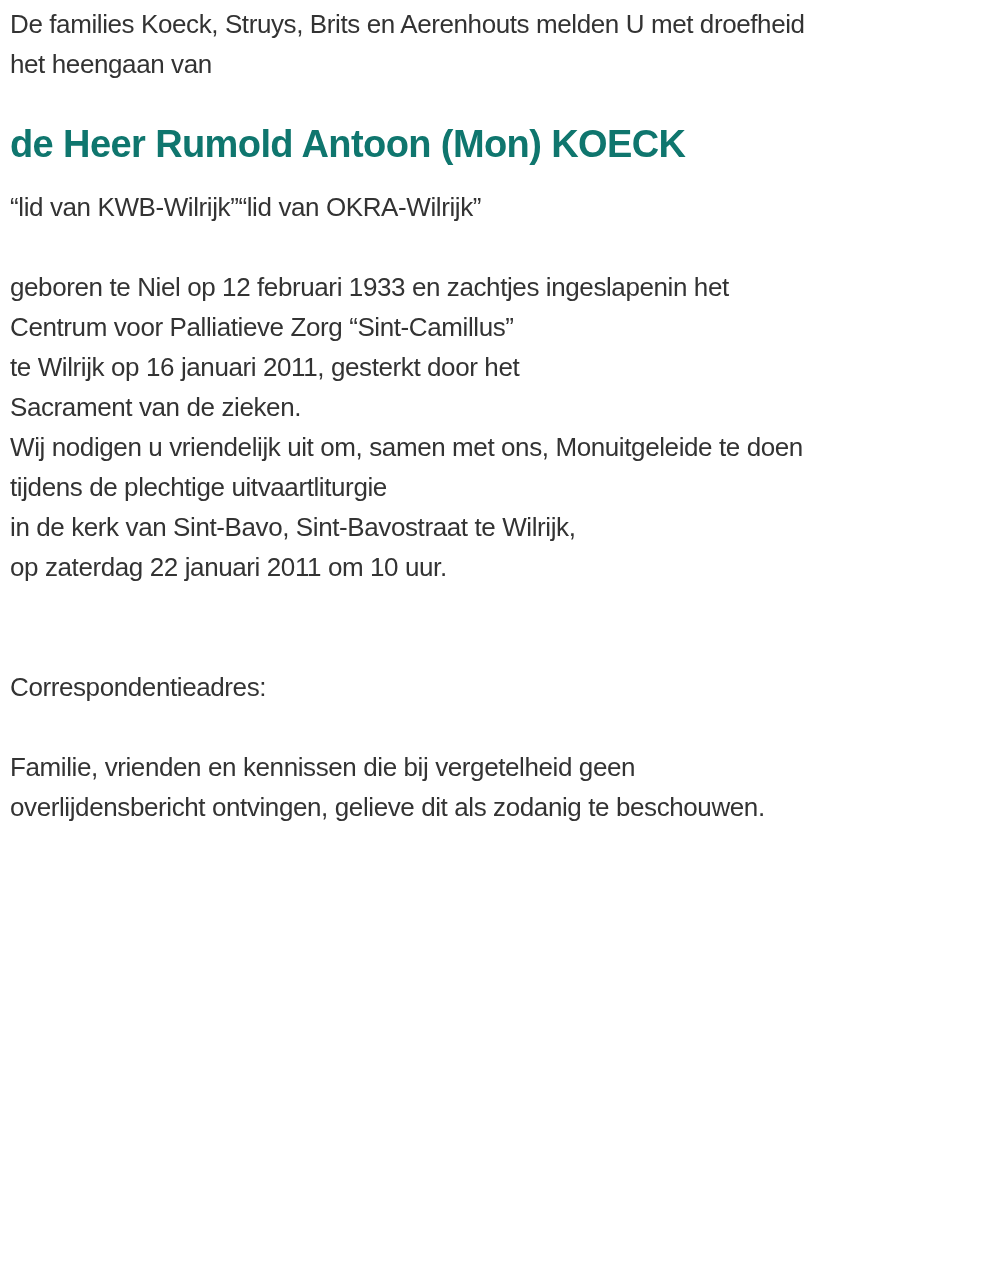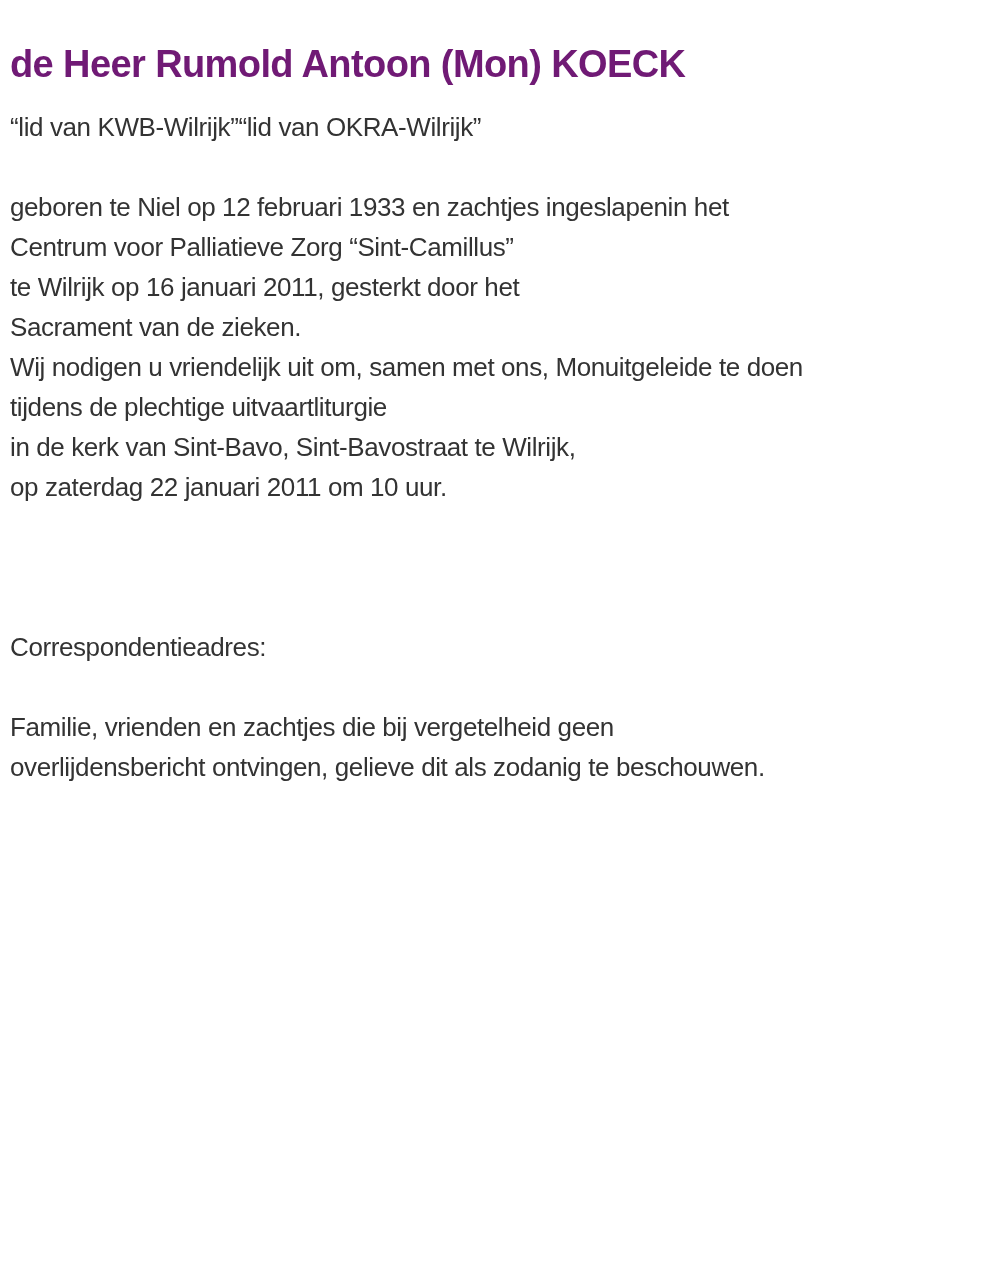--- a/index.html
+++ b/index.html
@@ -22,50 +22,52 @@
     letter-spacing: -0.4px;
     white-space: pre-line;
   }
   .doc p.first {
     margin-top: 0;
   }
   .doc p.tight {
     margin-top: 19px;
   }
   .doc p.extra-gap {
-    margin-top: 120px;
+    margin-top: 80px;
   }
   .doc h1 {
     margin: 36px 0 0 0;
     font-size: 38px;
     line-height: 48px;
     font-weight: bold;
     letter-spacing: -0.6px;
-    color: #701a75;
+    color: #0f766e;
     white-space: pre-line;
   }
 </style>
 </head>
 <body>
 
 <main class="doc">
+  <p class="first">De families Koeck, Struys, Brits en Aerenhouts melden U met droefheid
+het heengaan van</p>
 
   <h1>de Heer Rumold Antoon (Mon) KOECK</h1>
 
   <p class="tight">“lid van KWB-Wilrijk”“lid van OKRA-Wilrijk”</p>
 
 
   <p>geboren te Niel op 12 februari 1933 en zachtjes ingeslapenin het
 Centrum voor Palliatieve Zorg “Sint-Camillus”
 te Wilrijk op 16 januari 2011, gesterkt door het
 Sacrament van de zieken.
 Wij nodigen u vriendelijk uit om, samen met ons, Monuitgeleide te doen
 tijdens de plechtige uitvaartliturgie
 in de kerk van Sint-Bavo, Sint-Bavostraat te Wilrijk,
 op zaterdag 22 januari 2011 om 10 uur.</p>
 
 
   <p class="extra-gap">Correspondentieadres:</p>
 
 
-  <p>Familie, vrienden en zachtjes die bij vergetelheid geen
+  <p>Familie, vrienden en kennissen die bij vergetelheid geen
 overlijdensbericht ontvingen, gelieve dit als zodanig te beschouwen.</p>
 </main>
 
 </body></html>

